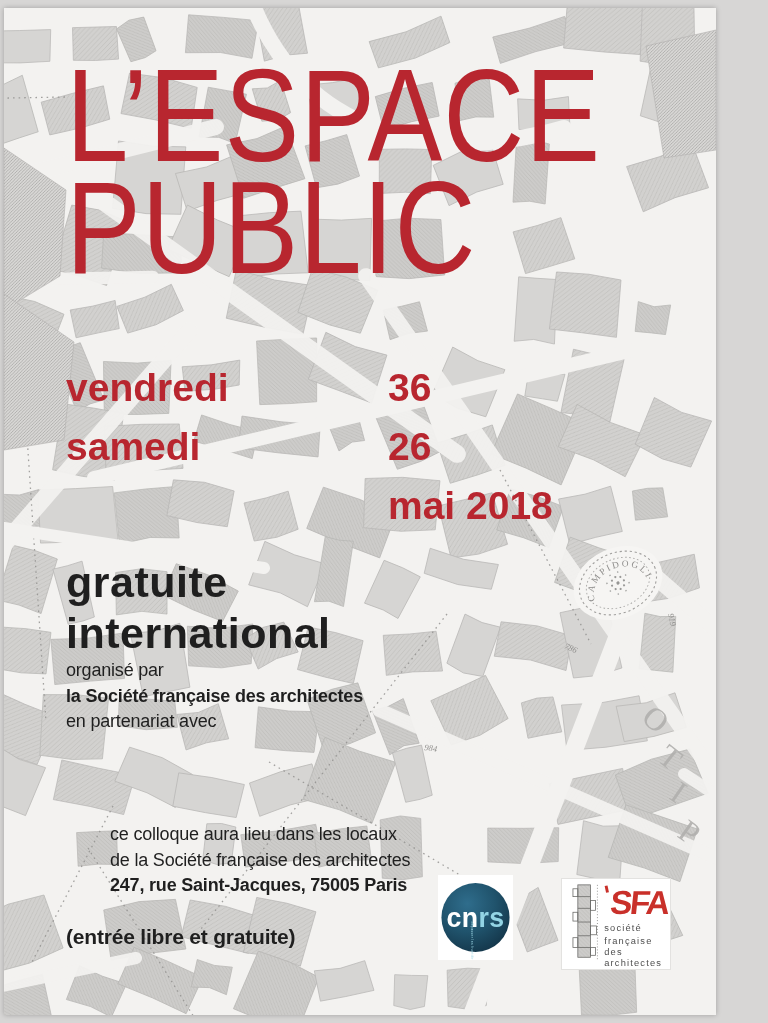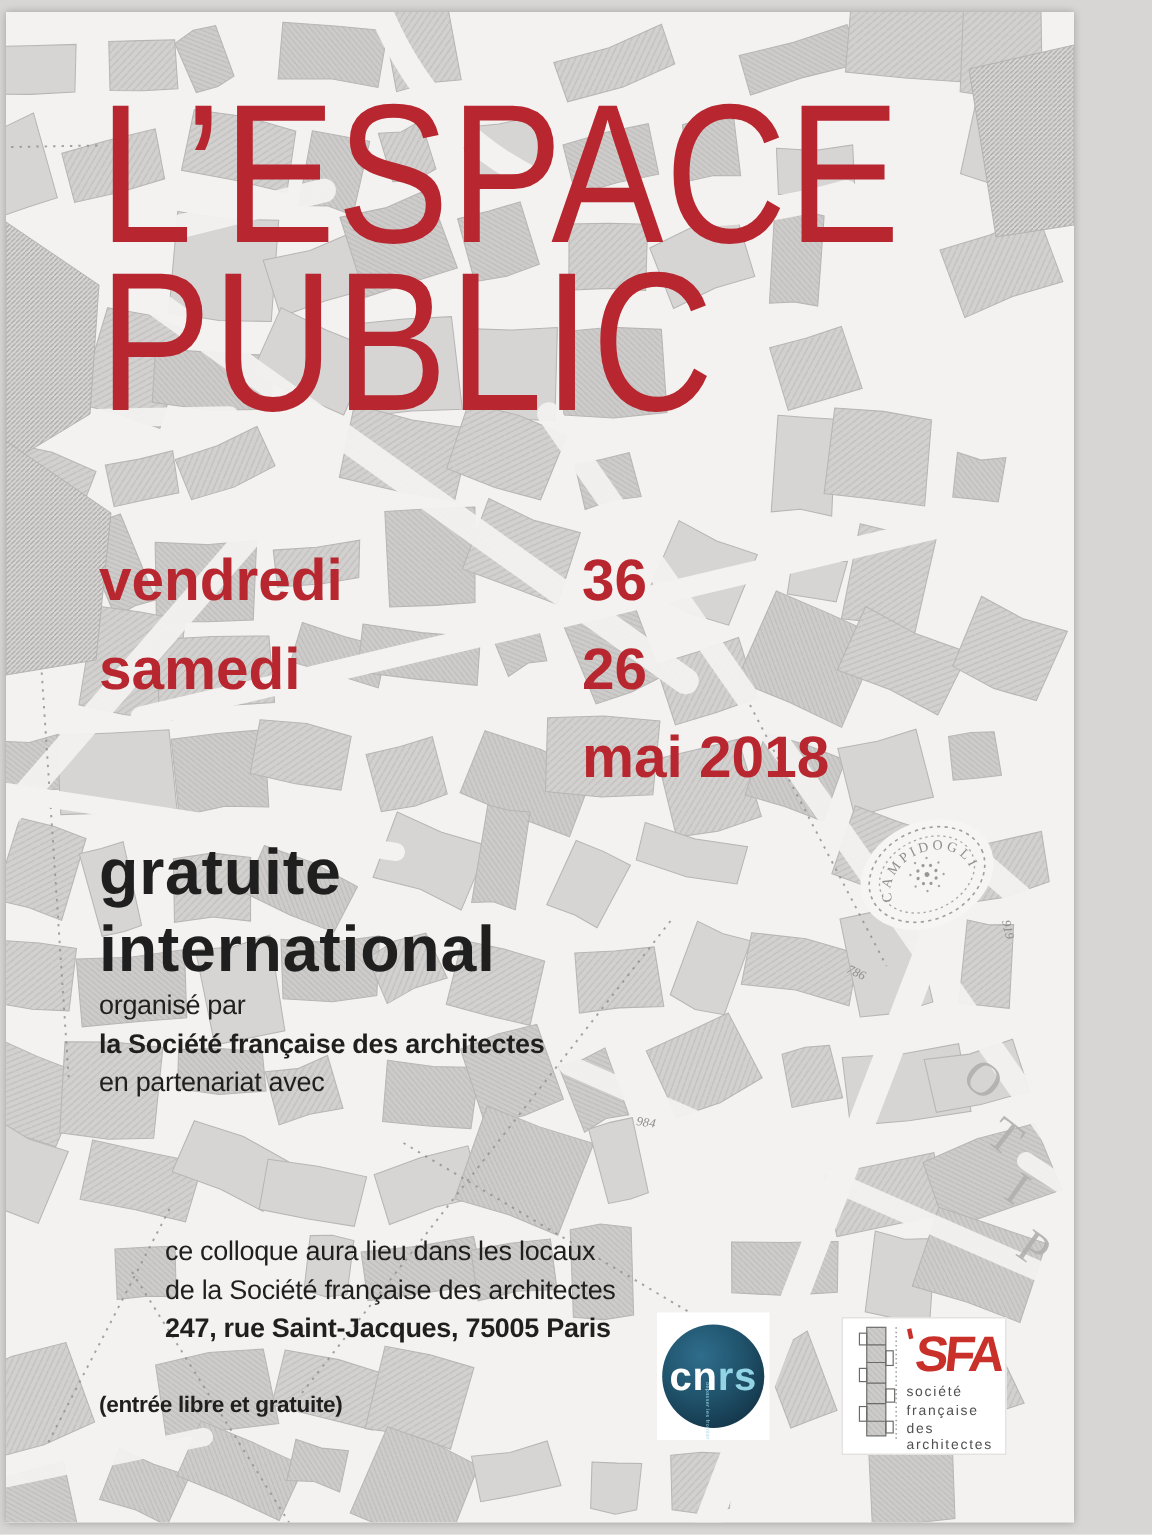--- a/index.html
+++ b/index.html
@@ -44,21 +44,21 @@
     position:absolute;left:62px;top:549px;
     font-size:43px;line-height:51px;font-weight:700;
     color:var(--text-black);white-space:nowrap;letter-spacing:.5px;
   }
   .textblock{
     position:absolute;left:62px;color:var(--text-black);
     font-size:18px;line-height:25.5px;letter-spacing:-.2px;white-space:nowrap;
   }
   .org{top:650px;}
   .venue{top:814px;margin-left:44px;}
-  .admission{top:916px;font-weight:700;font-size:15px;}
+  .admission{top:916px;font-weight:700;font-size:21px;}
   .b{font-weight:700;}
 
   .logo{position:absolute;background:#fff;}
   .logo-cnrs{left:434px;top:867px;width:75px;height:85px;}
   .logo-sfa{left:557px;top:870px;width:110px;height:92px;border:1px solid #e3e2e0;box-sizing:border-box;}
   .logo svg{display:block;width:100%;height:100%;}
 </style>
 </head>
 <body>
 

